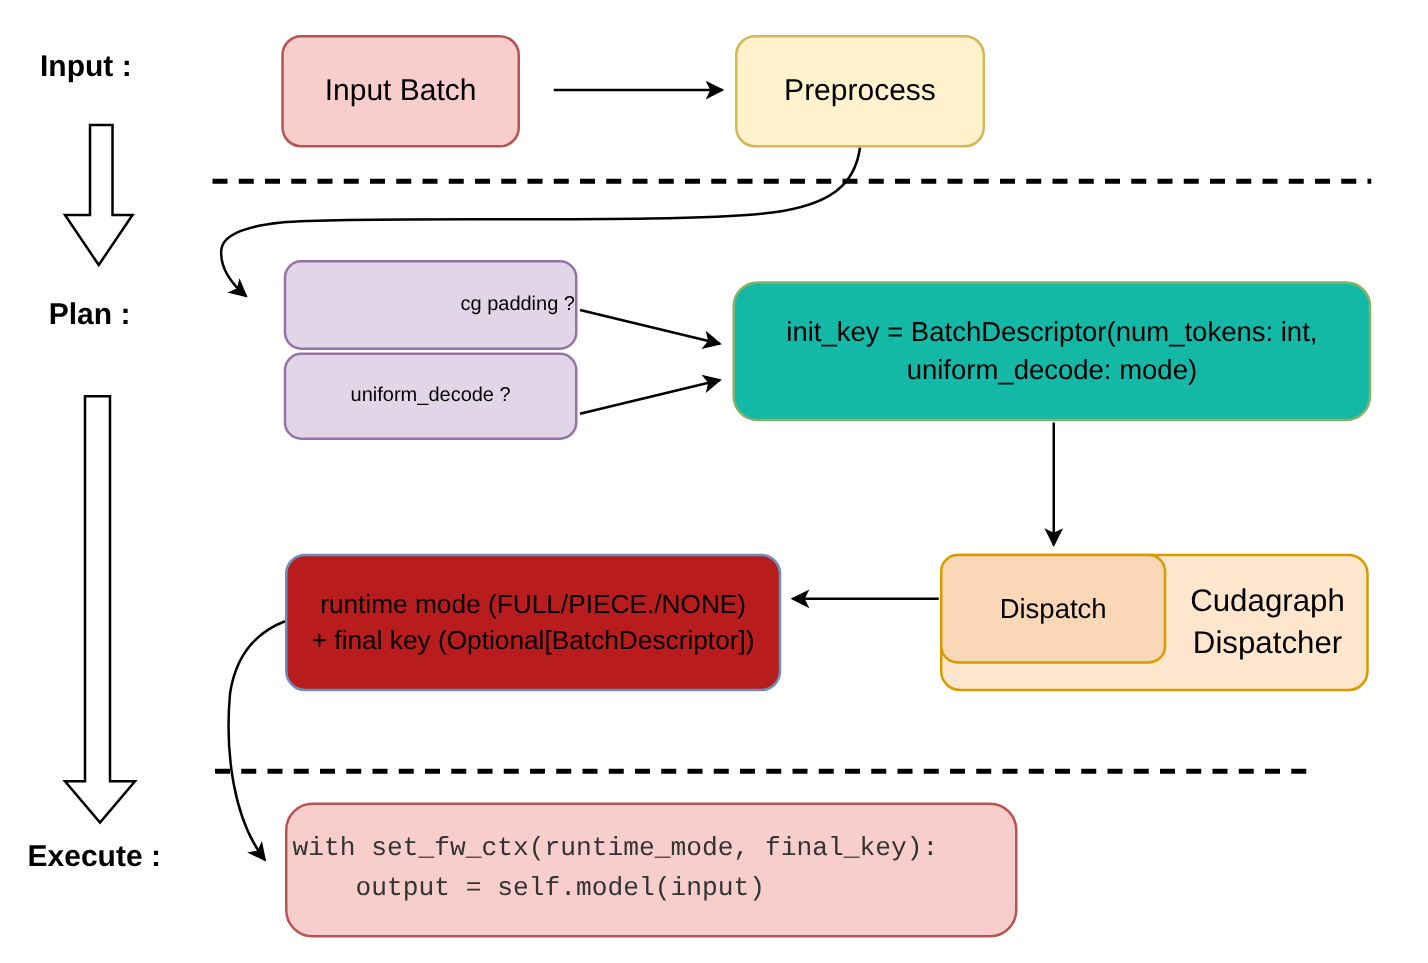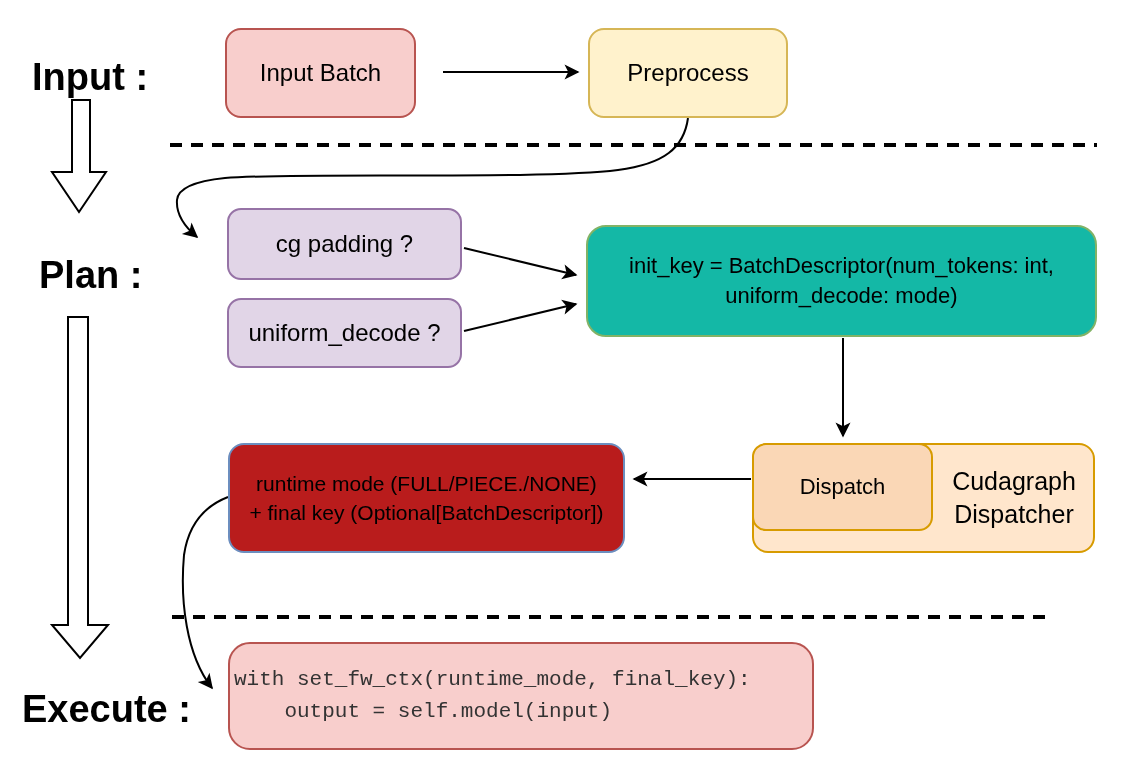--- a/index.html
+++ b/index.html
@@ -12,24 +12,23 @@
     overflow: hidden;
   }
   .layer {
     position: absolute;
     left: 0; top: 0;
     width: 1142px; height: 770px;
   }
   .stage-label {
     position: absolute;
     font-weight: bold;
-    font-size: 38px;
+    font-size: 24px;
     color: #000000;
     white-space: nowrap;
-    margin-top: 16px;
   }
   .node {
     position: absolute;
     display: flex;
     flex-direction: column;
     align-items: center;
     justify-content: center;
     text-align: center;
     box-sizing: border-box;
     color: #000000;
@@ -41,26 +40,27 @@
     font-size: 24px;
   }
   .node-preprocess {
     left: 588px; top: 28px; width: 200px; height: 90px;
     background: #fff2cc; border: 2px solid #d6b656; border-radius: 16px;
     font-size: 24px;
   }
   .node-cg-padding {
     left: 227px; top: 208px; width: 235px; height: 72px;
     background: #e1d5e7; border: 2px solid #9673a6; border-radius: 14px;
-    font-size: 24px;
+    font-size: 16px;
+    align-items: flex-end;
   }
   .node-uniform-decode {
-    left: 227px; top: 298px; width: 235px; height: 70px;
+    left: 227px; top: 282px; width: 235px; height: 70px;
     background: #e1d5e7; border: 2px solid #9673a6; border-radius: 14px;
-    font-size: 24px;
+    font-size: 16px;
   }
   .node-init-key {
     left: 586px; top: 225px; width: 511px; height: 112px;
     background: #14b8a6; border: 2px solid #82b366; border-radius: 20px;
     font-size: 22px; line-height: 30px; align-items: center;
   }
   .node-cudagraph-outer {
     left: 752px; top: 443px; width: 343px; height: 110px;
     background: #ffe6cc; border: 2px solid #d79b00; border-radius: 16px;
     justify-content: center;

